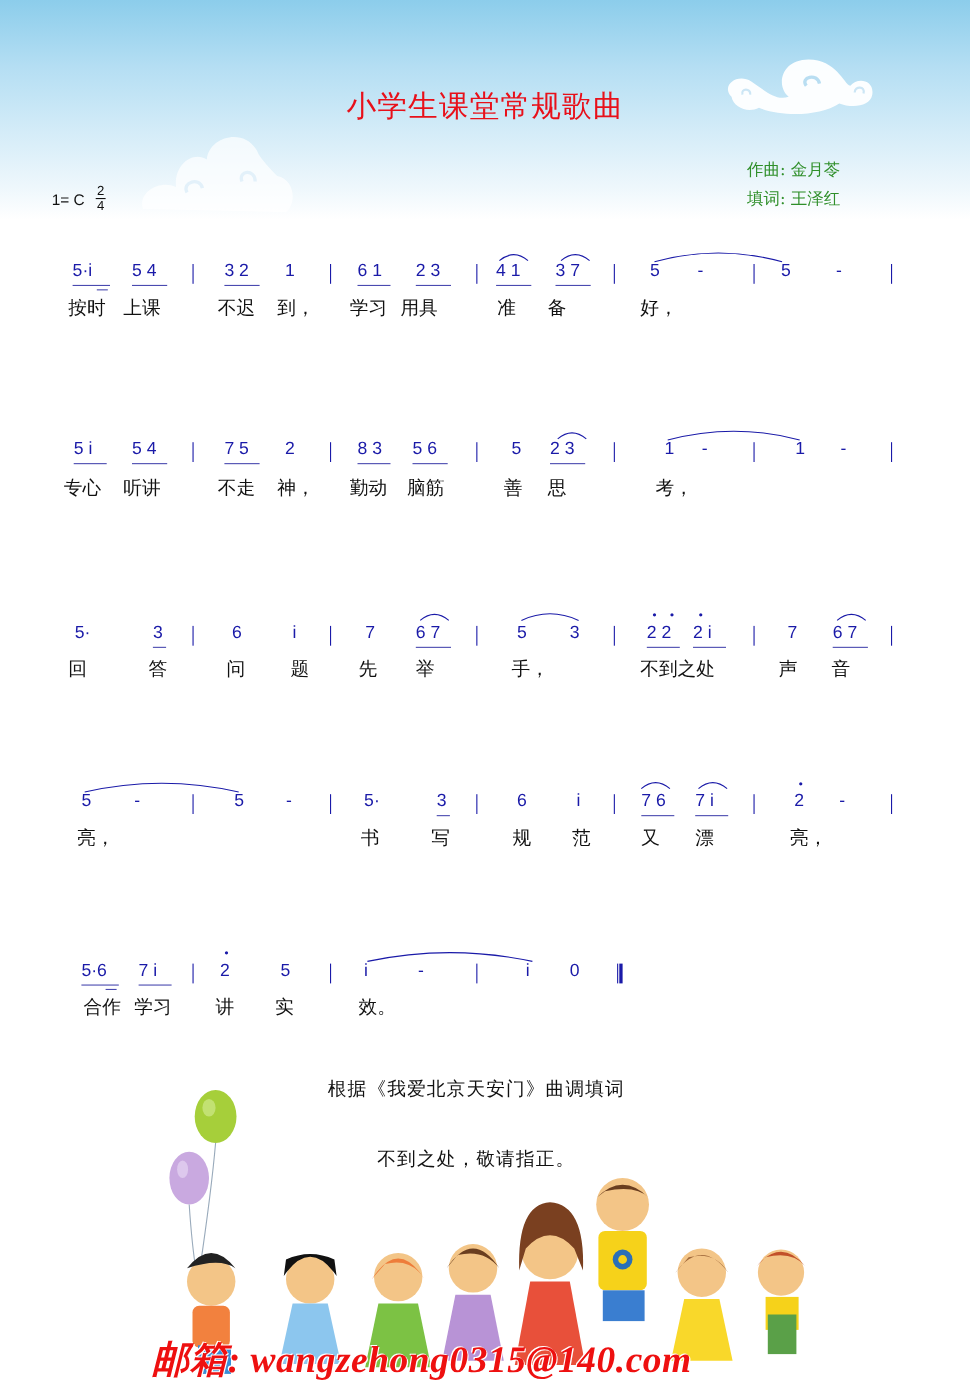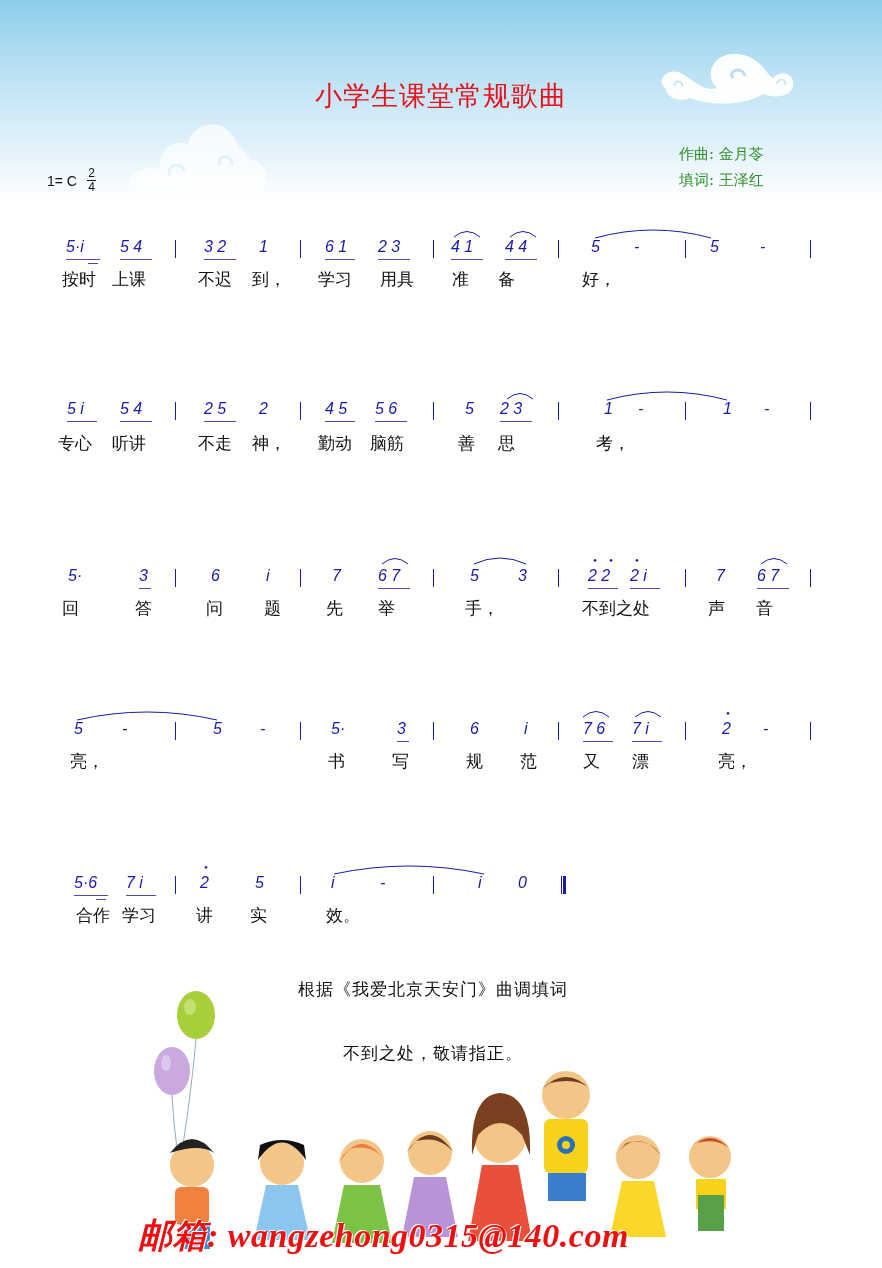--- a/index.html
+++ b/index.html
@@ -20,21 +20,21 @@
   }
   .frac { display: inline-flex; flex-direction: column; align-items: center; margin-left: 10px; font-size: 12px; line-height: 11px; }
   .frac .bar { width: 9px; height: 1px; background: #111; margin: 1px 0; }
   .credits {
     position: absolute; left: 679px; top: 141px; color: #2f8f2a;
     font-family: "DejaVu Serif", serif; font-size: 15px; line-height: 26px;
   }
   .row { position: absolute; left: 0; width: 882px; height: 60px; }
   .n {
     position: absolute; color: #1a1aa8; font-family: "Liberation Sans", sans-serif;
-    font-size: 16px; line-height: 18px; white-space: nowrap; font-style: italic;
+    font-size: 16px; line-height: 18px; white-space: nowrap;
   }
   .grp { position: absolute; height: 24px; }
   .grp .ul { position: absolute; left: 0; right: 0; top: 21px; height: 1px; background: #4a4ab0; }
   .grp .ul2 { position: absolute; top: 25px; height: 1px; background: #4a4ab0; }
   .dot-above { position: absolute; font-size: 10px; color: #1a1aa8; }
   .bar-line { position: absolute; width: 1px; height: 18px; background: #1a1aa8; }
   .dbl { position: absolute; width: 5px; height: 18px; border-left: 1px solid #1a1aa8; border-right: 3px solid #1a1aa8; }
   .lyric {
     position: absolute; font-family: "DejaVu Serif", serif; font-size: 17px; color: #111; white-space: nowrap;
   }
@@ -120,37 +120,37 @@
   <div class="grp" style="left:378px;top:12px;width:32px">
     <span class="n">2 3</span>
       <span class="ul"></span>
   </div>
   <span class="bar-line" style="left:433px;top:14px"></span>
   <div class="grp" style="left:451px;top:12px;width:32px">
     <span class="n">4 1</span>
       <span class="ul"></span>
   </div>
   <div class="grp" style="left:505px;top:12px;width:32px">
-    <span class="n">4 4</span>
+    <span class="n">3 7</span>
       <span class="ul"></span>
   </div>
   <span class="bar-line" style="left:558px;top:14px"></span>
   <span class="n" style="left:591px;top:12px">5</span>
   <span class="n" style="left:634px;top:12px">-</span>
   <span class="bar-line" style="left:685px;top:14px"></span>
   <span class="n" style="left:710px;top:12px">5</span>
   <span class="n" style="left:760px;top:12px">-</span>
   <span class="bar-line" style="left:810px;top:14px"></span>
 
   <span class="lyric" style="left:62px;top:42px">按时</span>
   <span class="lyric" style="left:112px;top:42px">上课</span>
   <span class="lyric" style="left:198px;top:42px">不迟</span>
   <span class="lyric" style="left:252px;top:42px">到，</span>
   <span class="lyric" style="left:318px;top:42px">学习</span>
-  <span class="lyric" style="left:380px;top:42px">用具</span>
+  <span class="lyric" style="left:364px;top:42px">用具</span>
   <span class="lyric" style="left:452px;top:42px">准</span>
   <span class="lyric" style="left:498px;top:42px">备</span>
   <span class="lyric" style="left:582px;top:42px">好，</span>
 </div>
 
 <div class="row" style="top:390px">
   <svg class="slur" style="left:505px;top:0px" width="30" height="10">
       <path d="M2 9 Q15 -2 28 9" stroke="#1a1aa8" fill="none"></path>
     </svg>
   <svg class="slur" style="left:605px;top:-2px" width="124" height="14">
@@ -160,27 +160,27 @@
   <div class="grp" style="left:67px;top:10px;width:30px">
     <span class="n">5 i</span>
       <span class="ul"></span>
   </div>
   <div class="grp" style="left:120px;top:10px;width:32px">
     <span class="n">5 4</span>
       <span class="ul"></span>
   </div>
   <span class="bar-line" style="left:175px;top:12px"></span>
   <div class="grp" style="left:204px;top:10px;width:32px">
-    <span class="n">2 5</span>
+    <span class="n">7 5</span>
       <span class="ul"></span>
   </div>
   <span class="n" style="left:259px;top:10px">2</span>
   <span class="bar-line" style="left:300px;top:12px"></span>
   <div class="grp" style="left:325px;top:10px;width:30px">
-    <span class="n">4 5</span>
+    <span class="n">8 3</span>
       <span class="ul"></span>
   </div>
   <div class="grp" style="left:375px;top:10px;width:32px">
     <span class="n">5 6</span>
       <span class="ul"></span>
   </div>
   <span class="bar-line" style="left:433px;top:12px"></span>
   <span class="n" style="left:465px;top:10px">5</span>
   <div class="grp" style="left:500px;top:10px;width:32px">
     <span class="n">2 3</span>

